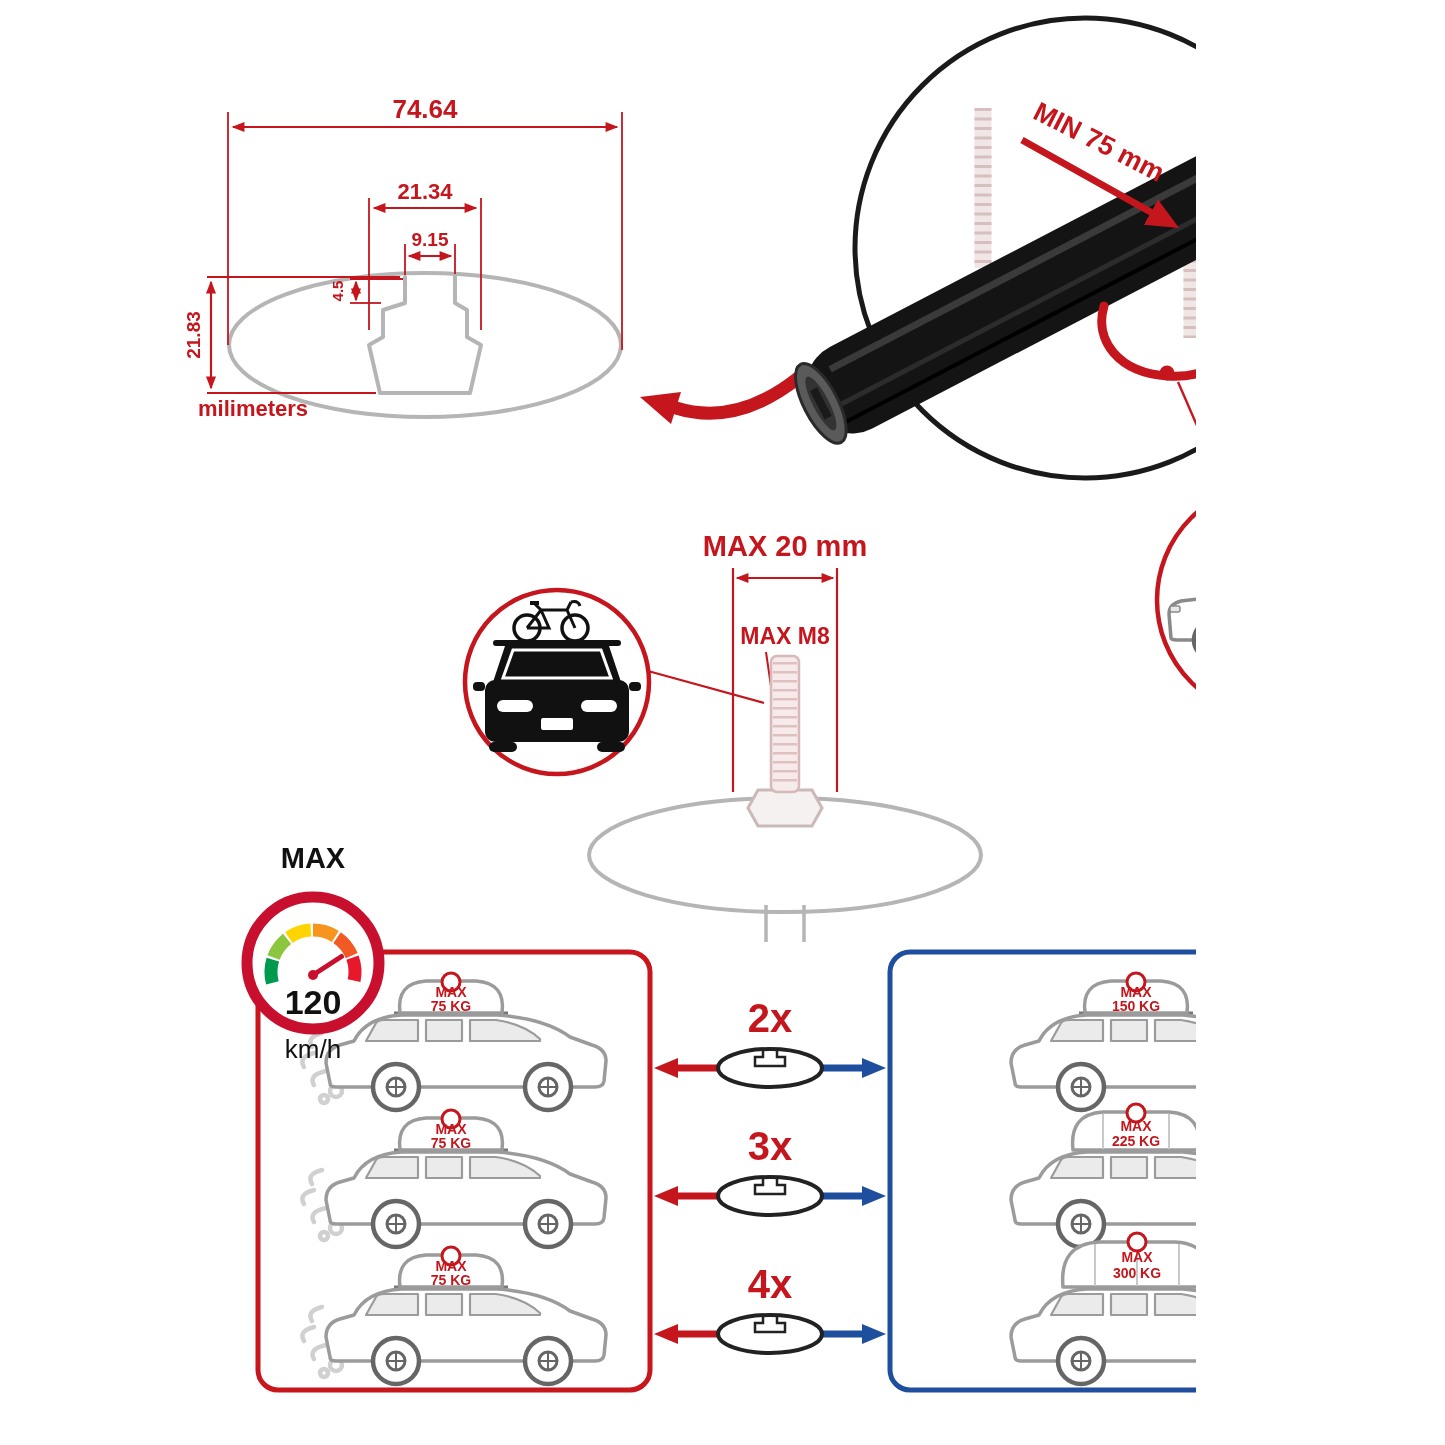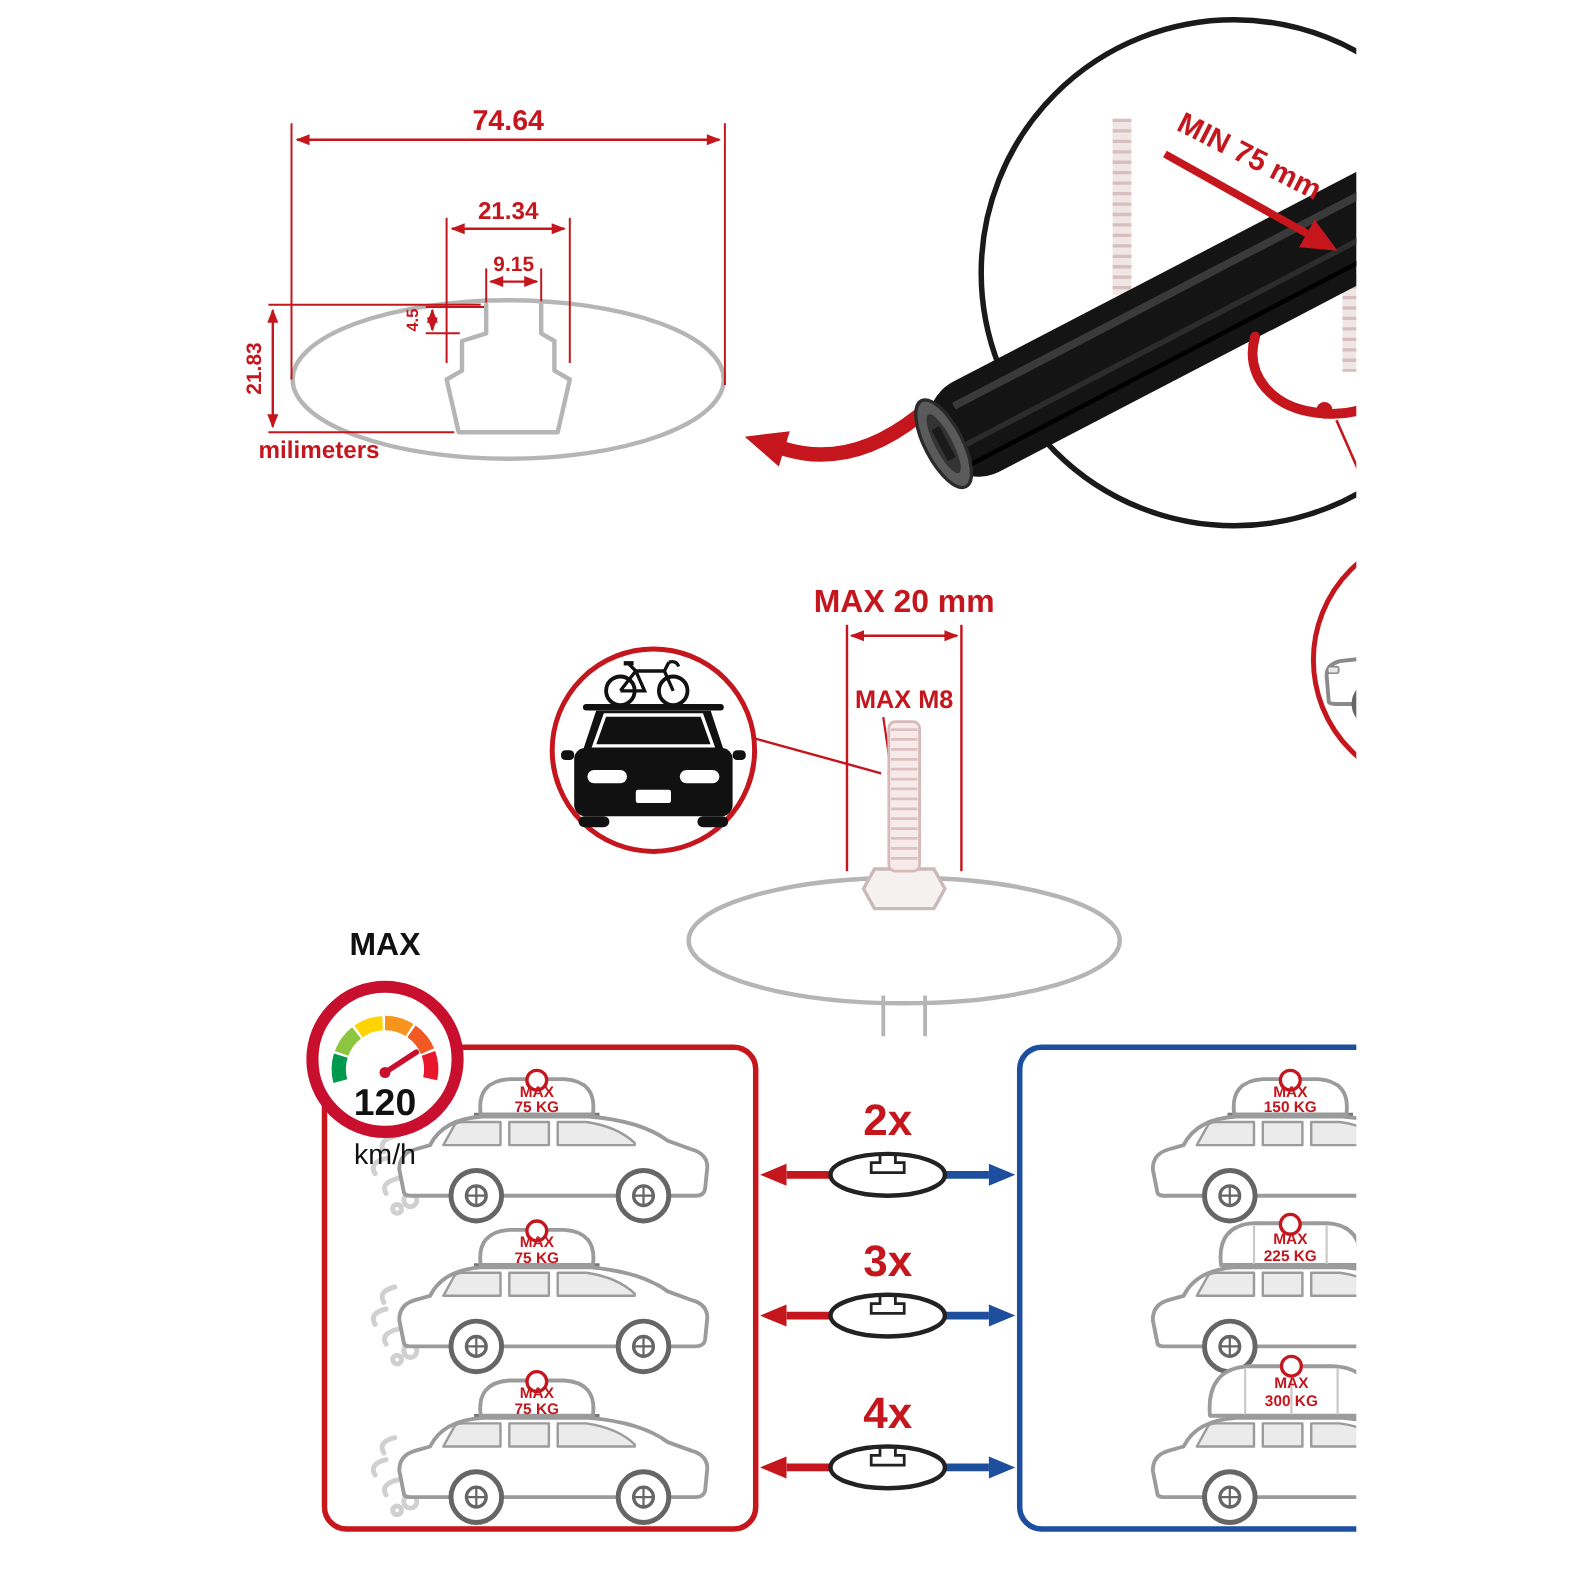--- a/index.html
+++ b/index.html
@@ -1,17 +1,17 @@
 <!DOCTYPE html>
 <html><head>
 <meta charset="utf-8">
 <style>
   html,body{margin:0;padding:0;background:#fff;}
   .canvas{position:relative;width:1196px;height:1445px;background:#fff;overflow:hidden;
-          font-family:"Liberation Sans","DejaVu Sans",sans-serif;padding-left:37px;}
+          font-family:"Liberation Sans","DejaVu Sans",sans-serif;}
   svg{display:block;}
   svg text{font-family:"Liberation Sans","DejaVu Sans",sans-serif;}
   .dim{stroke:#c4161c;stroke-width:2.2;fill:none;}
   .ext{stroke:#c4161c;stroke-width:1.8;fill:none;}
   .prof{stroke:#b5b5b5;stroke-width:4;fill:none;stroke-linejoin:round;stroke-linecap:round;}
   .redtxt{fill:#c4161c;font-weight:bold;}
   .blktxt{fill:#111;font-weight:bold;}
   .mult{fill:#c4161c;font-weight:bold;font-size:40px;text-anchor:middle;}
   .bagtxt{fill:#c4161c;font-weight:bold;font-size:14px;text-anchor:middle;}
   .carbody{fill:#fff;stroke:#9b9b9b;stroke-width:3.5;stroke-linejoin:round;}

